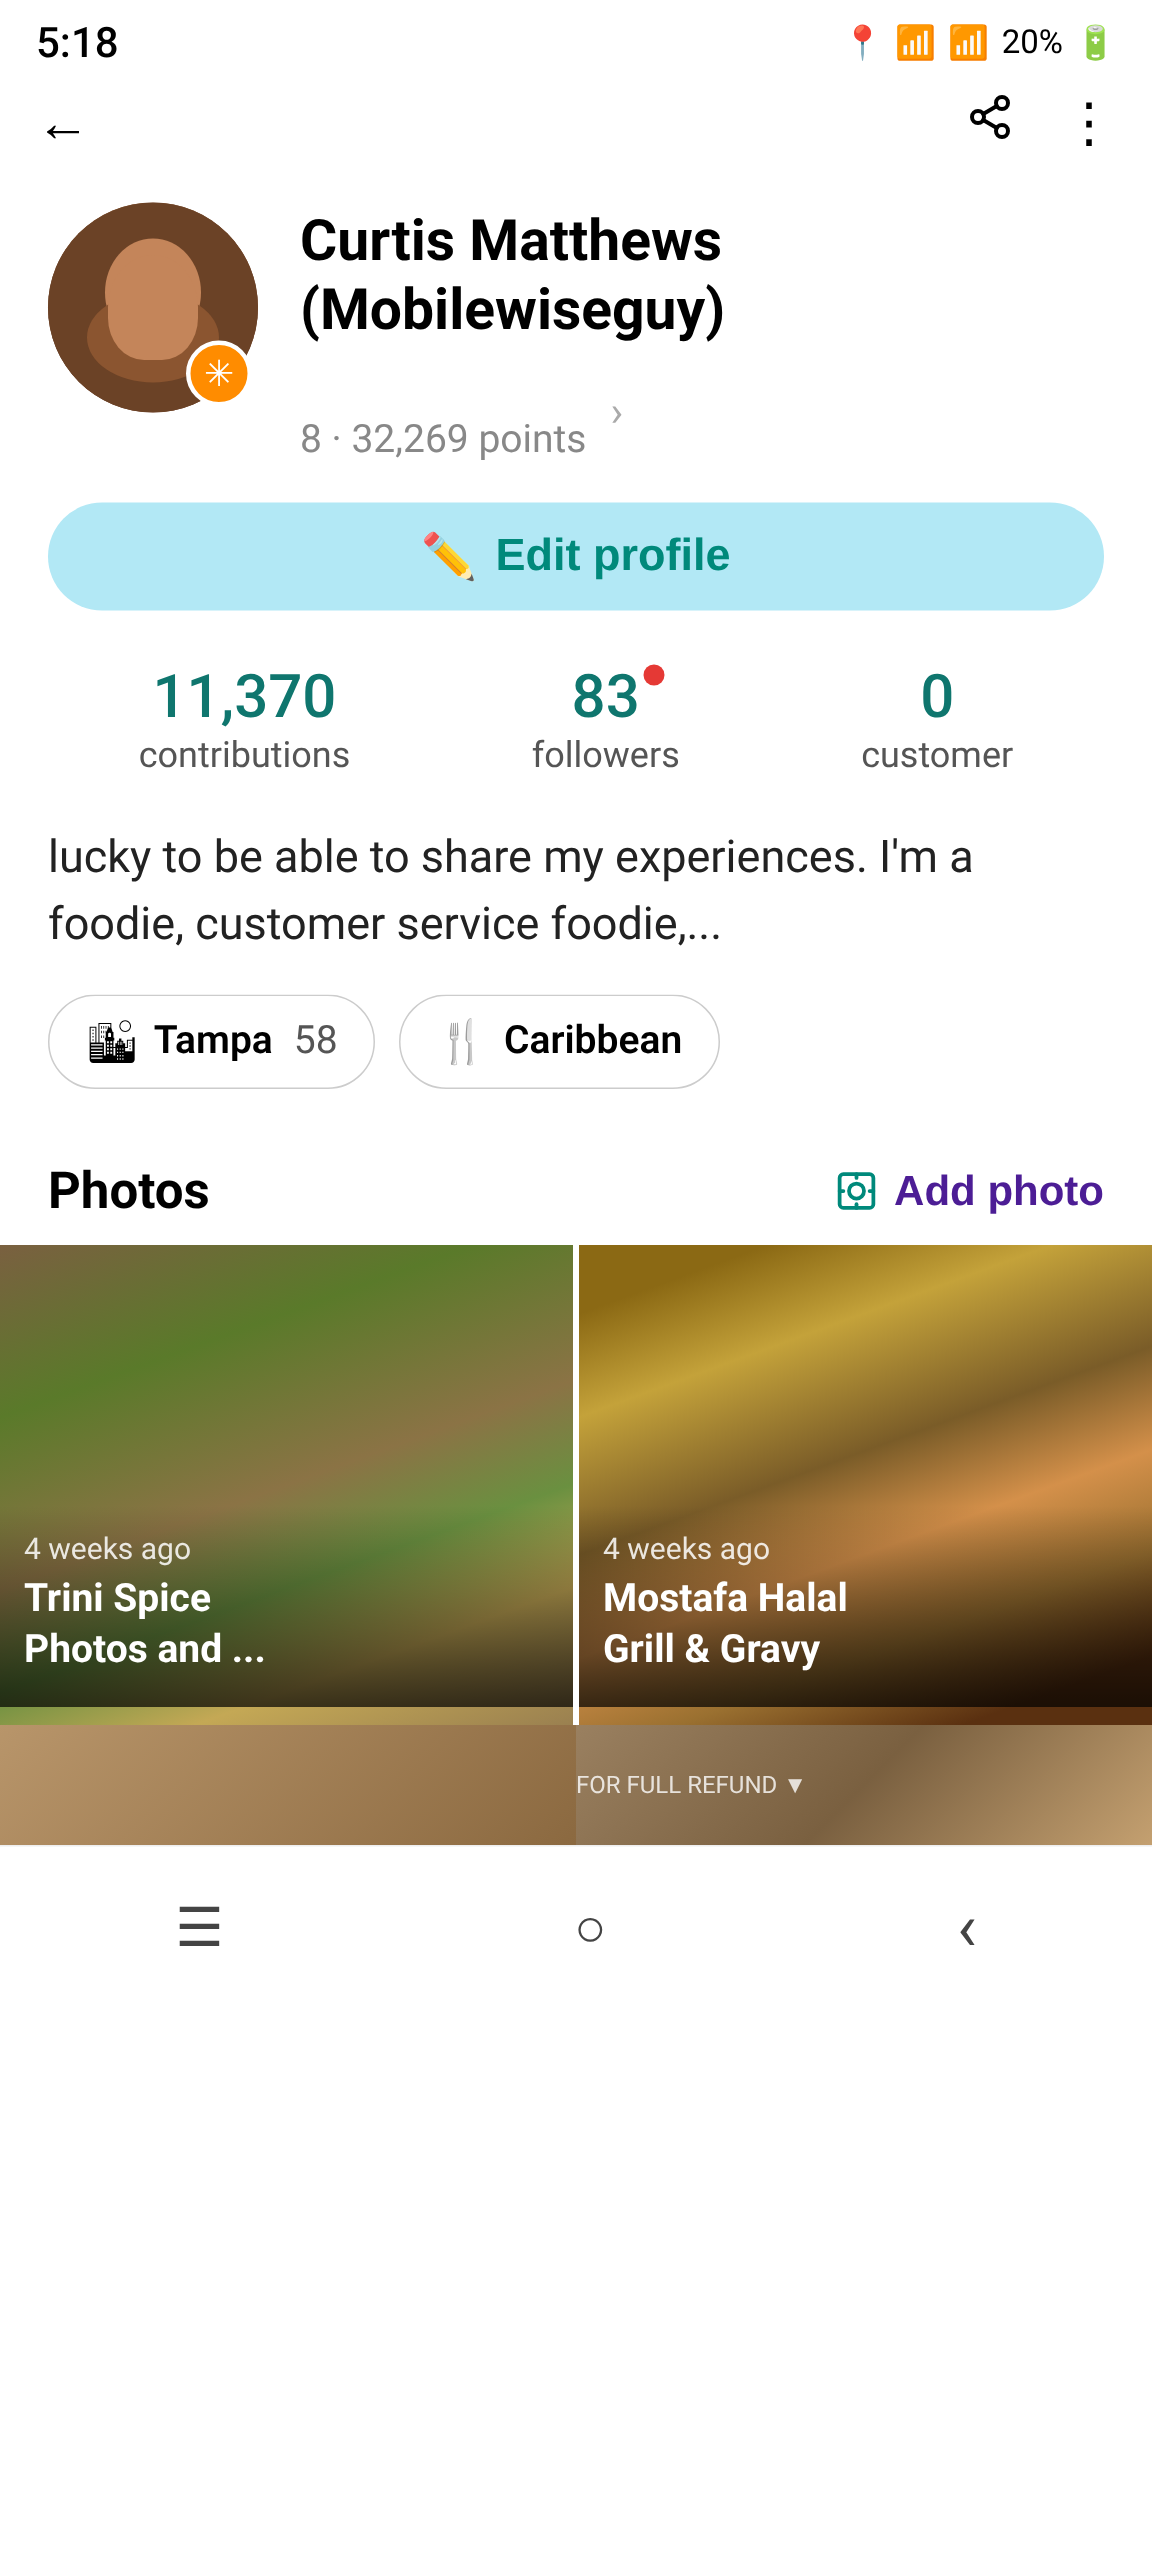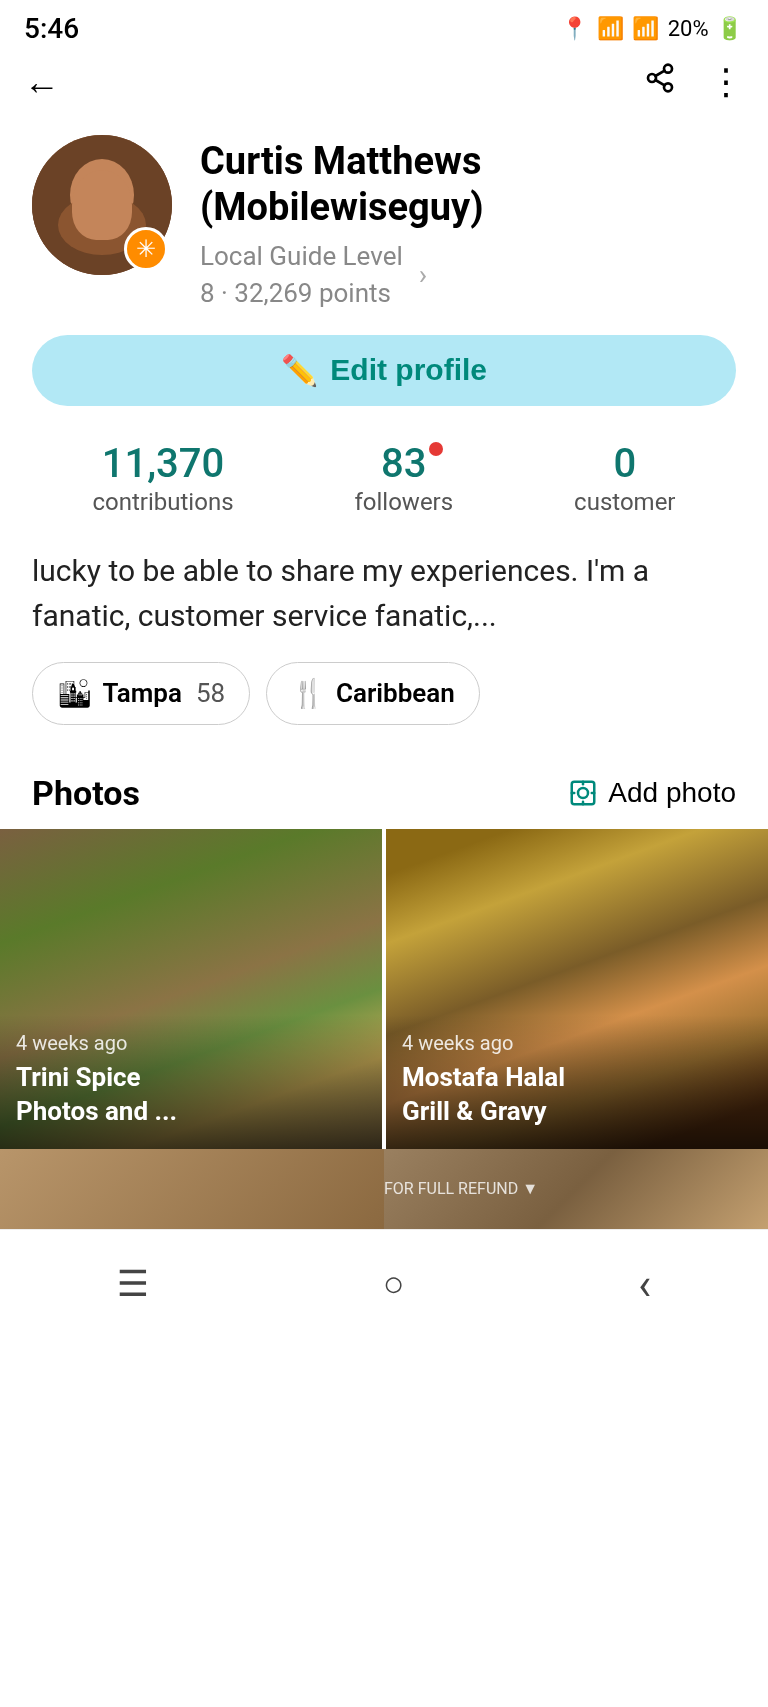--- a/index.html
+++ b/index.html
@@ -236,44 +236,44 @@
     }
     .photos-title {
       font-size: 34px;
       font-weight: 700;
       color: #000;
     }
     .add-photo-btn {
       display: flex;
       align-items: center;
       gap: 10px;
-      color: #000000;
+      color: #4c1d95;
       font-size: 28px;
-      font-weight: 400;
+      font-weight: 700;
       cursor: pointer;
       border: none;
       background: none;
     }
 
     
     .photo-grid {
       display: grid;
       grid-template-columns: 1fr 1fr;
       gap: 4px;
       padding: 0;
     }
     .photo-card {
       position: relative;
       height: 320px;
       overflow: hidden;
       cursor: pointer;
     }
     .photo-overlay {
       position: absolute;
-      bottom: 0;
+      bottom: 12px;
       left: 0;
       right: 0;
       padding: 16px 16px 20px 16px;
       background: linear-gradient(to top, rgba(0,0,0,0.7) 0%, rgba(0,0,0,0) 100%);
     }
     .photo-time {
       font-size: 20px;
       color: rgba(255,255,255,0.85);
       margin-bottom: 6px;
     }
@@ -306,21 +306,21 @@
       font-size: 36px;
       color: #444;
       cursor: pointer;
       padding: 8px 24px;
     }
   </style>
 </head>
 <body>
 
 <div class="status-bar">
-  <span class="status-time">5:46</span>
+  <span class="status-time">5:18</span>
   <div class="status-icons">
     <span>📍</span>
     <span>📶</span>
     <span>📶</span>
     <span>20%</span>
     <span>🔋</span>
   </div>
 </div>
 
 <div class="nav-bar">
@@ -361,21 +361,21 @@
       </div>
     </div>
 
     <div class="profile-info">
       <div class="profile-name">
         <span>Curtis Matthews</span><br>
         <span>(Mobilewiseguy)</span>
       </div>
       <div style="display:flex; align-items:center; gap:8px;">
         <div class="profile-subtitle">
-          <span>Local Guide Level</span><br>
+          <br>
           <span>8 · 32,269 points</span>
         </div>
         <span style="color:#aaa; font-size:28px; margin-left:8px;">›</span>
       </div>
     </div>
   </div>
 
   <button class="edit-profile-btn">
     <span class="pencil-icon">✏️</span>
     <span>Edit profile</span>
@@ -393,21 +393,21 @@
       </div>
       <div class="stat-label">followers</div>
     </div>
     <div class="stat-item">
       <div class="stat-number">0</div>
       <div class="stat-label">customer</div>
     </div>
   </div>
 </div>
 
-<div class="bio-text">lucky to be able to share my experiences. I'm a fanatic, customer service fanatic,...</div>
+<div class="bio-text">lucky to be able to share my experiences. I'm a foodie, customer service foodie,...</div>
 
 <div class="tags-row">
   <div class="tag-chip">
     <span class="tag-emoji">🏙</span>
     <span class="tag-text">Tampa</span>
     <span class="tag-count">58</span>
   </div>
   <div class="tag-chip">
     <span class="tag-emoji">🍴</span>
     <span class="tag-text">Caribbean</span>

